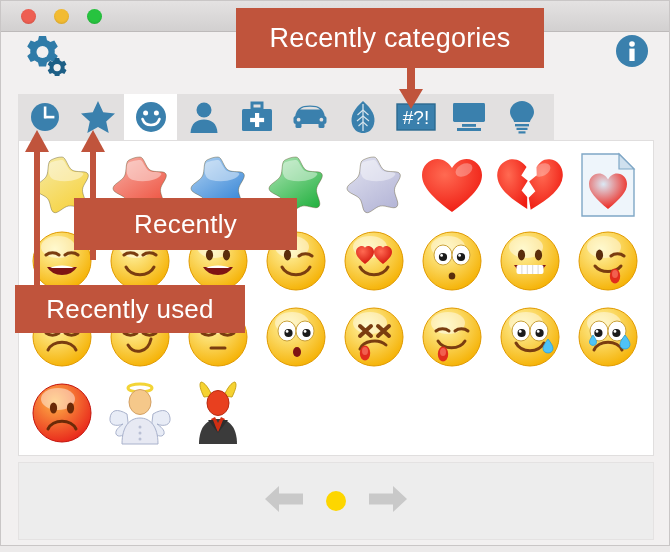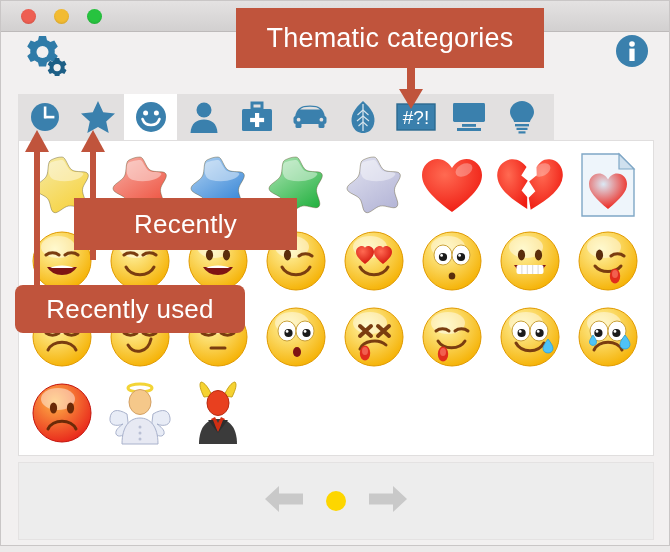--- a/index.html
+++ b/index.html
@@ -102,21 +102,21 @@
     background:#c0543c;
     color:#fff;
     display:flex;align-items:center;justify-content:center;
     font-size:27px;
     letter-spacing:.2px;
     z-index:40;
     font-family:"Liberation Sans", sans-serif;
   }
   #callout-thematic{left:236px;top:8px;width:308px;height:60px;}
   #callout-favorites{left:74px;top:198px;width:223px;height:52px;font-size:26px;}
-  #callout-recent{left:15px;top:285px;width:230px;height:48px;font-size:26px;border-radius:8px;}
+  #callout-recent{left:15px;top:285px;width:230px;height:48px;font-size:26px;}
 
   .anno-arrow{position:absolute;z-index:39;}
   #arrow-thematic{left:398px;top:62px;}
   #arrow-fav{left:80px;top:130px;}
   #arrow-recent{left:24px;top:130px;}
 </style>
 </head>
 <body>
 
 <div id="window">
@@ -693,15 +693,15 @@
 <svg class="anno-arrow" id="arrow-fav" width="26" height="130" viewBox="0 0 26 130">
   <rect x="10" y="18" width="6" height="112" fill="#c0543c"></rect>
   <polygon points="13,0 1,22 25,22" fill="#c0543c"></polygon>
 </svg>
 
 <svg class="anno-arrow" id="arrow-recent" width="26" height="185" viewBox="0 0 26 185">
   <rect x="10" y="18" width="6" height="167" fill="#c0543c"></rect>
   <polygon points="13,0 1,22 25,22" fill="#c0543c"></polygon>
 </svg>
 
-<div class="callout" id="callout-thematic">Thematic categories</div>
+<div class="callout" id="callout-thematic">Recently categories</div>
 <div class="callout" id="callout-favorites">Recently</div>
 <div class="callout" id="callout-recent">Recently used</div>
 
 </body></html>

